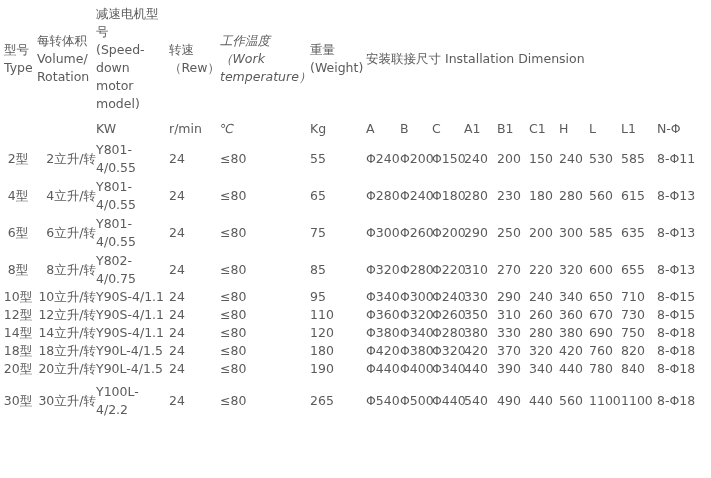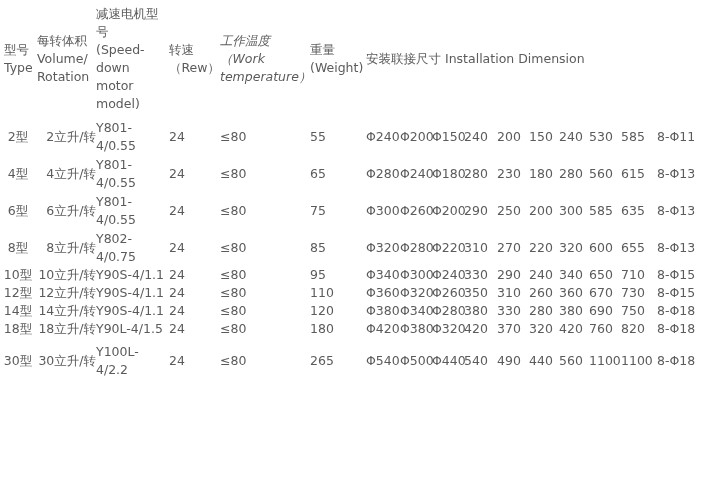--- a/index.html
+++ b/index.html
@@ -85,20 +85,38 @@
 model)</th>
       <th class="th-speed">转速
 （Rew）</th>
       <th class="th-temp">工作温度
 （Work
 temperature）</th>
       <th class="th-weight">重量
 (Weight)</th>
       <th class="th-dim" colspan="10">安装联接尺寸 Installation Dimension</th>
     </tr>
+    <tr class="units-row">
+      <th></th>
+      <th></th>
+      <th class="th-model">KW</th>
+      <th class="th-speed">r/min</th>
+      <th class="th-temp">℃</th>
+      <th class="th-weight">Kg</th>
+      <th class="th-dim">A</th>
+      <th class="th-dim">B</th>
+      <th class="th-dim">C</th>
+      <th class="th-dim">A1</th>
+      <th class="th-dim">B1</th>
+      <th class="th-dim">C1</th>
+      <th class="th-dim">H</th>
+      <th class="th-dim">L</th>
+      <th class="th-dim">L1</th>
+      <th class="th-dim">N-Φ</th>
+    </tr>
   </thead>
   <tbody>
       <tr style="height: 37px;">
         <td class="td-type">2型</td>
         <td class="td-volume">2立升/转</td>
         <td class="td-model">Y801-
 4/0.55</td>
         <td class="td-speed">24</td>
         <td class="td-temp">≤80</td>
         <td class="td-weight">55</td>
@@ -235,20 +253,38 @@
         <td class="td-dim">Φ380</td>
         <td class="td-dim">Φ320</td>
         <td class="td-dim">420</td>
         <td class="td-dim">370</td>
         <td class="td-dim">320</td>
         <td class="td-dim">420</td>
         <td class="td-dim">760</td>
         <td class="td-dim">820</td>
         <td class="td-dim">8-Φ18</td>
       </tr>
+      <tr style="height: 18px;">
+        <td class="td-type">20型</td>
+        <td class="td-volume">20立升/转</td>
+        <td class="td-model">Y90L-4/1.5</td>
+        <td class="td-speed">24</td>
+        <td class="td-temp">≤80</td>
+        <td class="td-weight">190</td>
+        <td class="td-dim">Φ440</td>
+        <td class="td-dim">Φ400</td>
+        <td class="td-dim">Φ340</td>
+        <td class="td-dim">440</td>
+        <td class="td-dim">390</td>
+        <td class="td-dim">340</td>
+        <td class="td-dim">440</td>
+        <td class="td-dim">780</td>
+        <td class="td-dim">840</td>
+        <td class="td-dim">8-Φ18</td>
+      </tr>
       <tr style="height: 45px;">
         <td class="td-type">30型</td>
         <td class="td-volume">30立升/转</td>
         <td class="td-model">Y100L-
 4/2.2</td>
         <td class="td-speed">24</td>
         <td class="td-temp">≤80</td>
         <td class="td-weight">265</td>
         <td class="td-dim">Φ540</td>
         <td class="td-dim">Φ500</td>

